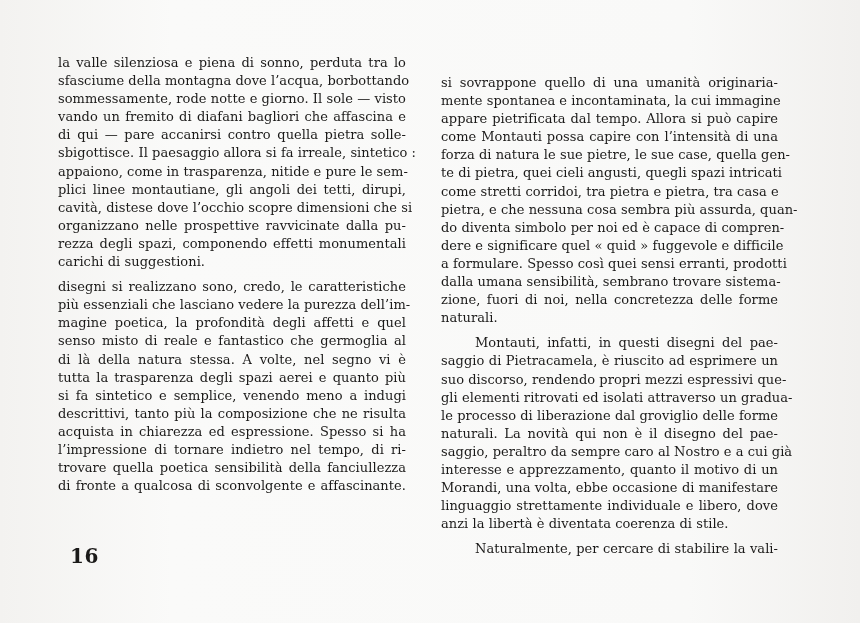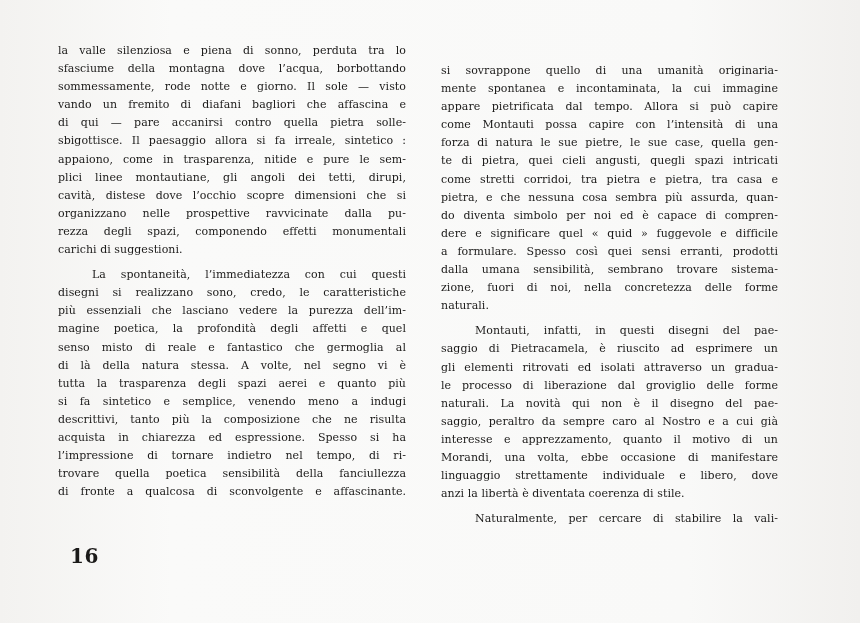--- a/index.html
+++ b/index.html
@@ -15,23 +15,23 @@
     font-family: "DejaVu Serif", "Liberation Serif", serif;
     color: #1b1a19;
   }
   .spread {
     position: absolute;
     inset: 0;
     background: linear-gradient(90deg, #f3f2f0 0%, #fafaf9 20%, #f9f9f8 80%, #f1f0ee 100%);
   }
   .column {
     position: absolute;
-    top: 42px;
+    top: 54px;
     width: 348px;
-    font-size: 11px;
+    font-size: 13px;
     line-height: 18.1px;
     text-align: justify;
     letter-spacing: 0.05px;
   }
   .column.left { left: 58px; }
   .column.right { left: 441px; width: 337px; margin-top: 20px; }
   .line {
     display: block;
     white-space: nowrap;
     text-align-last: justify;
@@ -69,21 +69,20 @@
       <span class="line">sbigottisce. Il paesaggio allora si fa irreale, sintetico :</span>
       <span class="line">appaiono, come in trasparenza, nitide e pure le sem-</span>
       <span class="line">plici linee montautiane, gli angoli dei tetti, dirupi,</span>
       <span class="line">cavità, distese dove l’occhio scopre dimensioni che si</span>
       <span class="line">organizzano nelle prospettive ravvicinate dalla pu-</span>
       <span class="line">rezza degli spazi, componendo effetti monumentali</span>
       <span class="line last">carichi di suggestioni.</span>
     </div>
     <div class="gap"></div>
     <div>
-      <span class="line indent">La spontaneità, l’immediatezza con cui questi</span>
       <span class="line">disegni si realizzano sono, credo, le caratteristiche</span>
       <span class="line">più essenziali che lasciano vedere la purezza dell’im-</span>
       <span class="line">magine poetica, la profondità degli affetti e quel</span>
       <span class="line">senso misto di reale e fantastico che germoglia al</span>
       <span class="line">di là della natura stessa. A volte, nel segno vi è</span>
       <span class="line">tutta la trasparenza degli spazi aerei e quanto più</span>
       <span class="line">si fa sintetico e semplice, venendo meno a indugi</span>
       <span class="line">descrittivi, tanto più la composizione che ne risulta</span>
       <span class="line">acquista in chiarezza ed espressione. Spesso si ha</span>
       <span class="line">l’impressione di tornare indietro nel tempo, di ri-</span>
@@ -106,20 +105,21 @@
       <span class="line">dere e significare quel « quid » fuggevole e difficile</span>
       <span class="line">a formulare. Spesso così quei sensi erranti, prodotti</span>
       <span class="line">dalla umana sensibilità, sembrano trovare sistema-</span>
       <span class="line">zione, fuori di noi, nella concretezza delle forme</span>
       <span class="line last">naturali.</span>
     </div>
     <div class="gap"></div>
     <div>
       <span class="line indent">Montauti, infatti, in questi disegni del pae-</span>
       <span class="line">saggio di Pietracamela, è riuscito ad esprimere un</span>
+      <span class="line">suo discorso, rendendo propri mezzi espressivi que-</span>
       <span class="line">gli elementi ritrovati ed isolati attraverso un gradua-</span>
       <span class="line">le processo di liberazione dal groviglio delle forme</span>
       <span class="line">naturali. La novità qui non è il disegno del pae-</span>
       <span class="line">saggio, peraltro da sempre caro al Nostro e a cui già</span>
       <span class="line">interesse e apprezzamento, quanto il motivo di un</span>
       <span class="line">Morandi, una volta, ebbe occasione di manifestare</span>
       <span class="line">linguaggio strettamente individuale e libero, dove</span>
       <span class="line last">anzi la libertà è diventata coerenza di stile.</span>
     </div>
     <div class="gap"></div>

